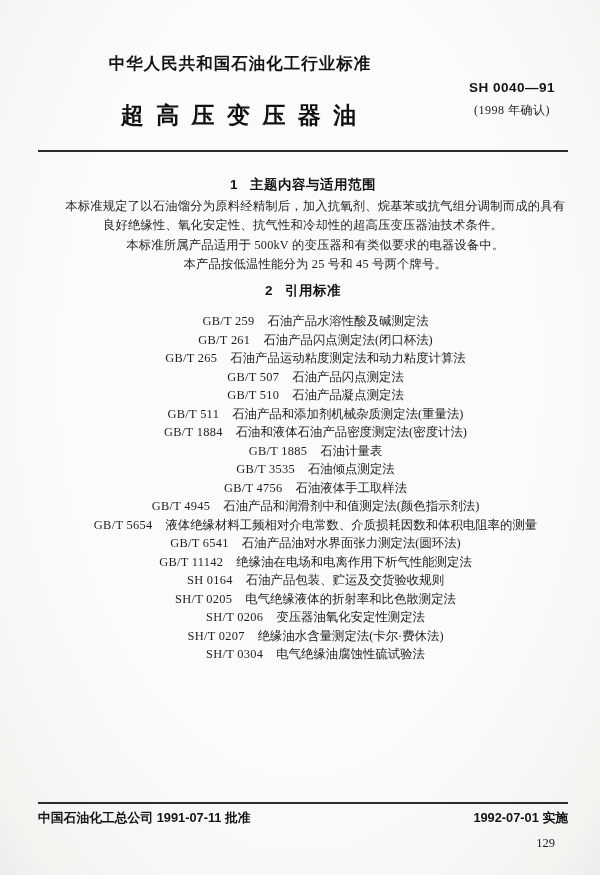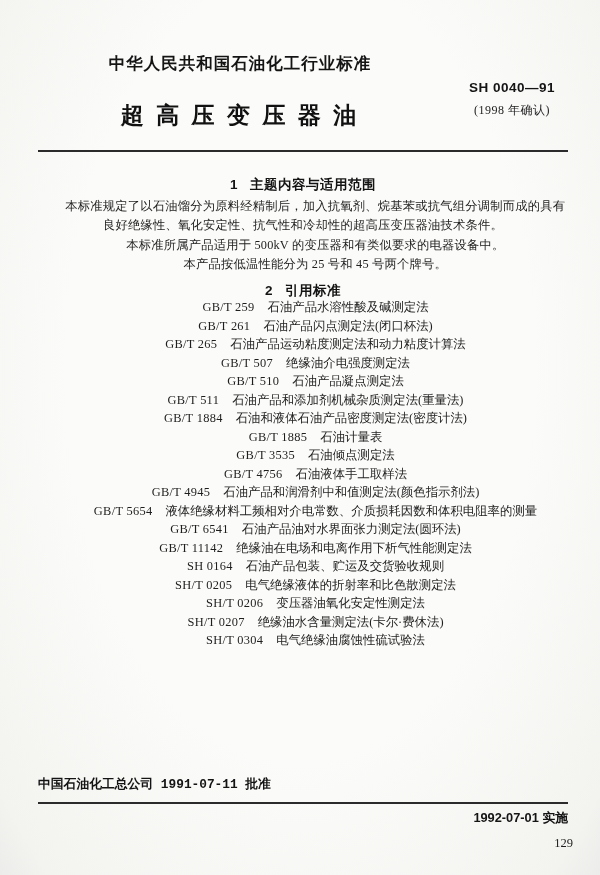--- a/index.html
+++ b/index.html
@@ -58,45 +58,45 @@
   }
   .sec-heading .sec-num{ margin-right:12px; }
   .sec1-paras{ margin-top:5px; }
   .para{
     font-size:12.3px; line-height:19.3px;
     text-indent:2em; letter-spacing:.2px;
     color:#1e1e1e;
   }
   .sec2-heading{ margin-top:9px; }
   .ref-list{
-    margin-top:0; margin-left:25px;
+    margin-top:14px; margin-left:25px;
     list-style:none;
   }
   .ref-item{
     font-size:12.4px; line-height:18.5px;
     white-space:nowrap; color:#1e1e1e;
   }
   .ref-code{ display:inline-block; margin-right:13px; letter-spacing:.3px; }
   
   .rule-bottom{
     position:absolute; top:802px; left:38px; right:32px;
     height:2px; background:#2b2b2b; border:none;
   }
   .footer-approval{
-    position:absolute; top:776px; left:38px;
-    font-family:Liberation Mono, monospace;
+    position:absolute; top:810px; left:38px;
+    font-family:Liberation Sans, sans-serif;
     font-weight:bold; font-size:12.8px; color:#141414;
   }
   .footer-impl{
     position:absolute; top:810px; right:32px;
     font-family:"Liberation Sans", sans-serif;
     font-weight:bold; font-size:12.8px; color:#141414;
   }
   .page-number{
-    position:absolute; top:836px; right:27px;
+    position:absolute; top:836px; right:45px;
     font-size:12.5px; color:#1e1e1e;font-family:Liberation Serif, serif;
   }
 </style>
 </head>
 <body>
 
 <div class="page">
 
   <div class="org-line">中华人民共和国石油化工行业标准</div>
 
@@ -129,21 +129,21 @@
         <li class="ref-item">
         <span class="ref-code">GB/T 259</span><span class="ref-title">石油产品水溶性酸及碱测定法</span>
       </li>
         <li class="ref-item">
         <span class="ref-code">GB/T 261</span><span class="ref-title">石油产品闪点测定法(闭口杯法)</span>
       </li>
         <li class="ref-item">
         <span class="ref-code">GB/T 265</span><span class="ref-title">石油产品运动粘度测定法和动力粘度计算法</span>
       </li>
         <li class="ref-item">
-        <span class="ref-code">GB/T 507</span><span class="ref-title">绝缘油介电强度测定法</span>
+        <span class="ref-code">GB/T 507</span><span class="ref-title">石油产品闪点测定法</span>
       </li>
         <li class="ref-item">
         <span class="ref-code">GB/T 510</span><span class="ref-title">石油产品凝点测定法</span>
       </li>
         <li class="ref-item">
         <span class="ref-code">GB/T 511</span><span class="ref-title">石油产品和添加剂机械杂质测定法(重量法)</span>
       </li>
         <li class="ref-item">
         <span class="ref-code">GB/T 1884</span><span class="ref-title">石油和液体石油产品密度测定法(密度计法)</span>
       </li>

